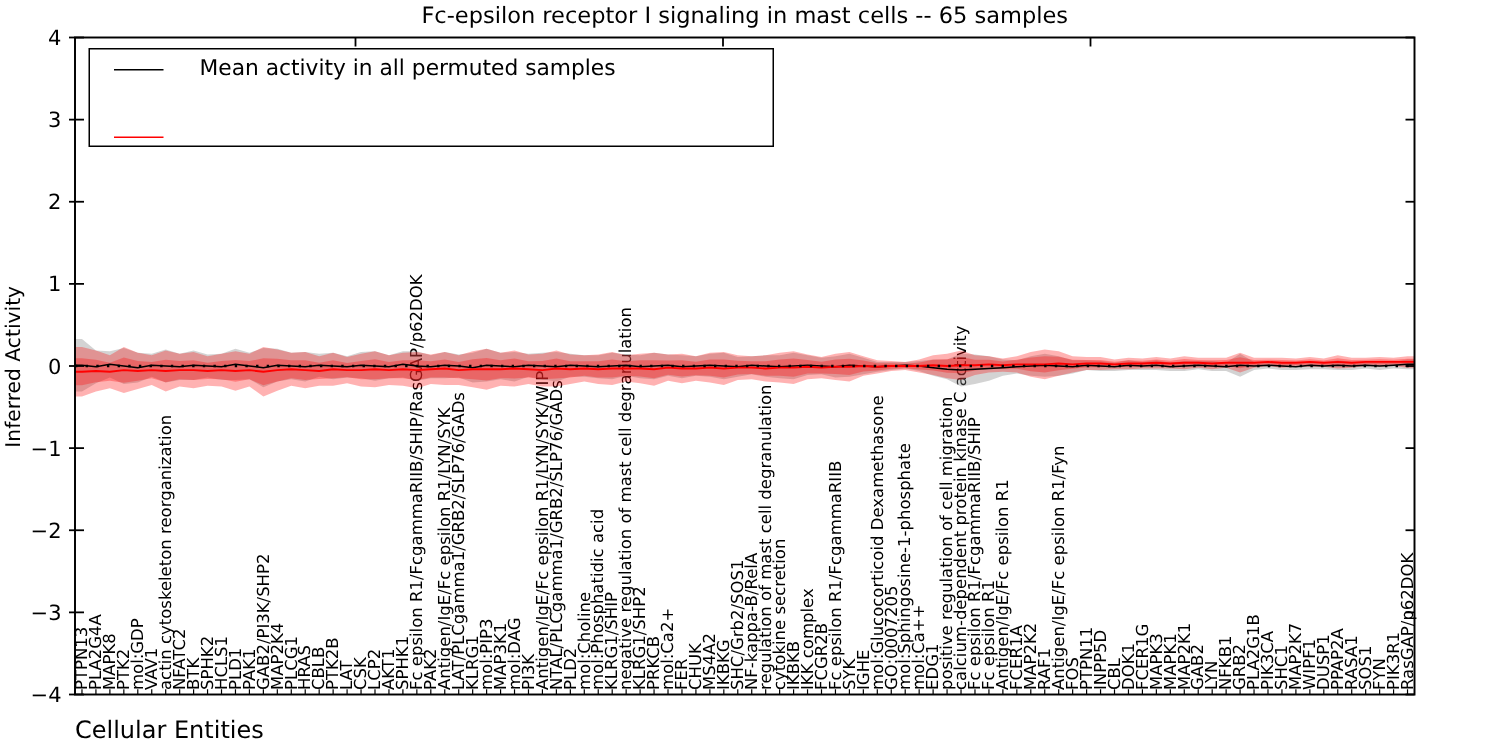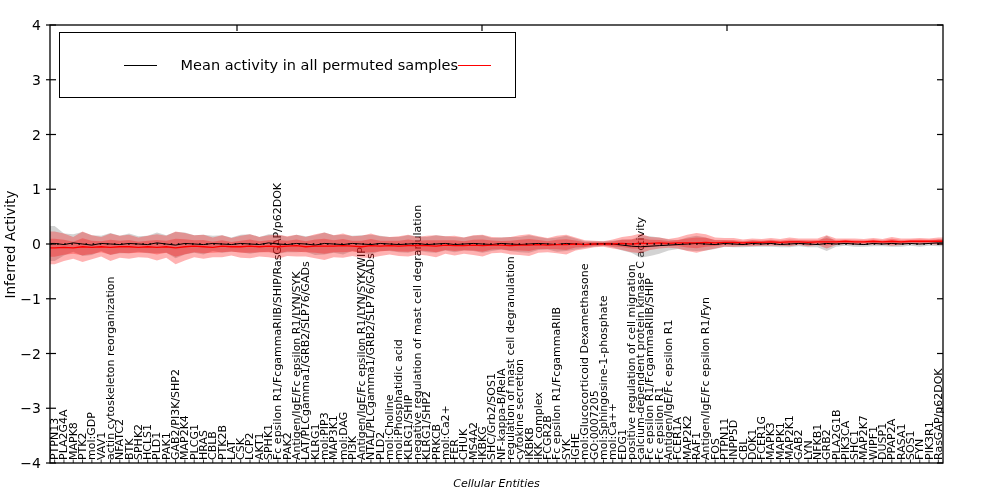--- a/index.html
+++ b/index.html
@@ -1,27 +1,27 @@
 <!DOCTYPE html>
 <html><head>
 <meta charset="utf-8">
 <style>
   html,body{margin:0;padding:0;background:#fff;}
   .fig{position:relative;width:1000px;height:500px;background:#fff;
        font-family:"DejaVu Sans",sans-serif;color:#000;overflow:hidden;}
   .fig svg{position:absolute;top:0;left:0;}
   .title{position:absolute;top:1px;left:50px;width:893px;text-align:center;
          font-size:15px;}
-  .xlabel{position:absolute;top:477px;left:50px;width:893px;text-align:center;
-          font-size:11px;font-style:italic;}
+  .xlabel{position:absolute;top:477px;left:50px;width:893px;text-align:left;
+          font-size:16px;}
   .ylabel{position:absolute;left:-65px;top:236px;width:150px;height:17px;
           text-align:center;font-size:13.5px;transform:rotate(-90deg);}
   .legend{position:absolute;left:59px;top:32px;width:457px;height:66px;
           border:1.3px solid #000;background:#fff;box-sizing:border-box;
-          display:flex;flex-direction:row;justify-content:flex-end;
+          display:flex;flex-direction:column;justify-content:space-between;
           padding:5px 0 5px 16px;}
   .legend-row{display:flex;align-items:center;font-size:14.5px;white-space:nowrap;}
   .sw{width:33px;height:0;border-top:1.7px solid #000;margin-right:24px;flex:none;}
   text{font-family:"DejaVu Sans",sans-serif;}
 </style>
 </head>
 <body>
 
 <div class="fig">
   <svg id="plot" width="1000" height="500">
@@ -248,20 +248,21 @@
       <line x1="891.8385416666666" y1="459.5" x2="891.8385416666666" y2="463" stroke="#000" stroke-width="0.8"></line>
       <line x1="901.140625" y1="459.5" x2="901.140625" y2="463" stroke="#000" stroke-width="0.8"></line>
       <line x1="910.4427083333334" y1="459.5" x2="910.4427083333334" y2="463" stroke="#000" stroke-width="0.8"></line>
       <line x1="919.7447916666666" y1="459.5" x2="919.7447916666666" y2="463" stroke="#000" stroke-width="0.8"></line>
       <line x1="929.046875" y1="459.5" x2="929.046875" y2="463" stroke="#000" stroke-width="0.8"></line>
       <line x1="938.3489583333334" y1="459.5" x2="938.3489583333334" y2="463" stroke="#000" stroke-width="0.8"></line>
       <line x1="237" y1="25" x2="237" y2="31" stroke="#000" stroke-width="1.2"></line>
       <line x1="482" y1="25" x2="482" y2="31" stroke="#000" stroke-width="1.2"></line>
       <line x1="727" y1="25" x2="727" y2="31" stroke="#000" stroke-width="1.2"></line>
     </svg>
+  <div class="title">Fc-epsilon receptor I signaling in mast cells -- 65 samples</div>
   <div class="ylabel">Inferred Activity</div>
   <div class="xlabel">Cellular Entities</div>
   <div class="legend">
     <div class="legend-row">
       <span class="sw" style="border-top-color: rgb(0, 0, 0);"></span>
       <span>Mean activity in all permuted samples</span>
     </div>
     <div class="legend-row">
       <span class="sw" style="border-top-color: rgb(255, 0, 0);"></span>
     </div>

